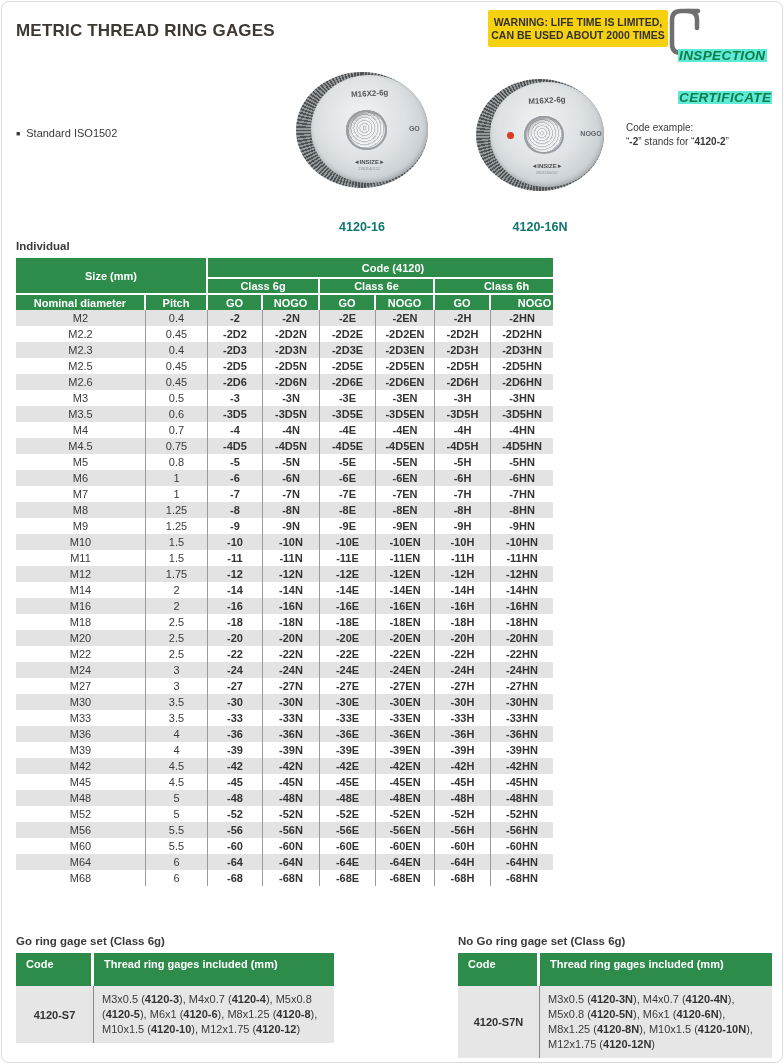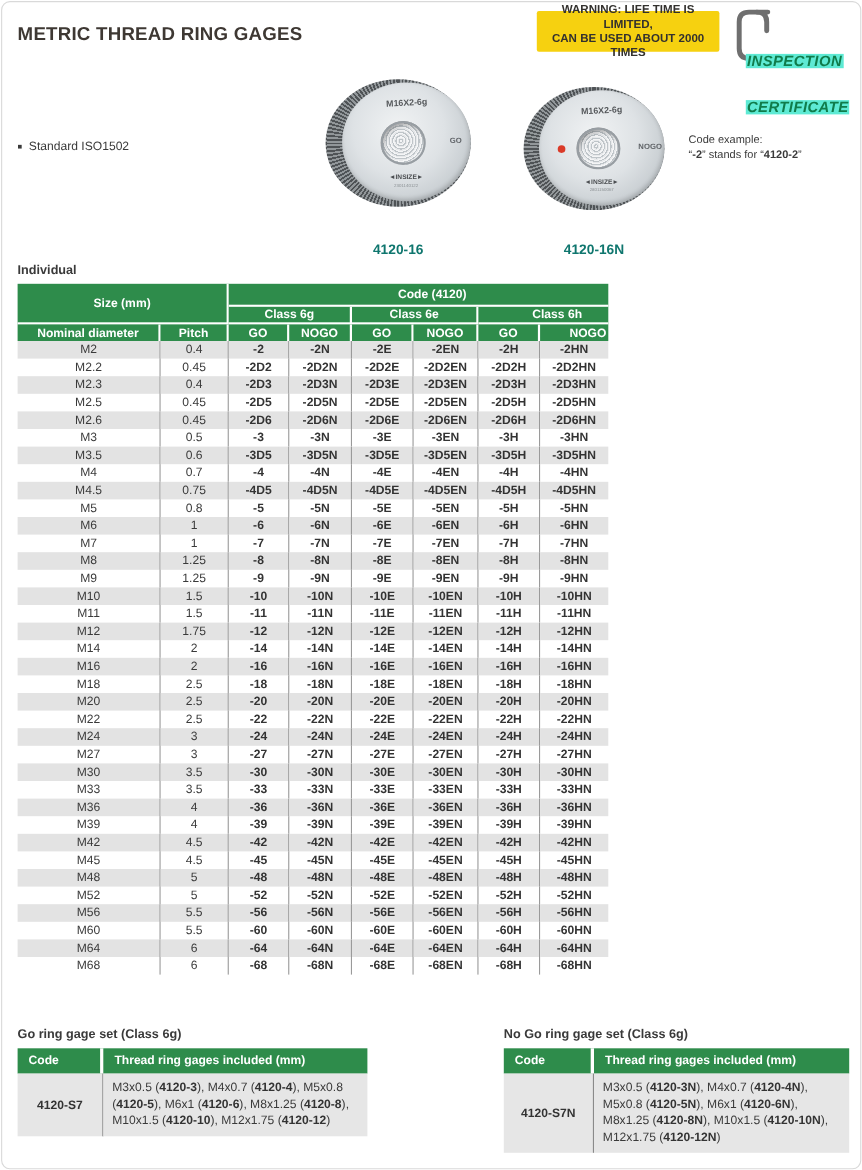--- a/index.html
+++ b/index.html
@@ -3,21 +3,21 @@
 <meta charset="utf-8">
 <style>
   html,body { margin:0; padding:0; background:#fff; }
   body { width:784px; height:1064px; position:relative; overflow:hidden;
          font-family:"Liberation Sans","DejaVu Sans",sans-serif; color:#3a3a3a; }
   .page-frame { position:absolute; inset:1px; border:1px solid #d9d9d9; border-radius:8px; pointer-events:none; }
 
   
   .page-title { position:absolute; left:16px; top:10px; font-size:17px; font-weight:bold;
                 letter-spacing:.2px; color:#3e3833; }
-  .warning-box { position:absolute; left:488px; top:10px; width:166px; height:37px;
+  .warning-box { position:absolute; left:488px; top:10px; width:180px; height:37px;
                  background:var(--warning-bg,#f6d110); border-radius:2px; display:flex;
                  flex-direction:column; align-items:center; justify-content:center;
                  font-size:10.5px; font-weight:bold; color:#33312e; line-height:13px; text-align:center; }
   .cert-logo { position:absolute; left:664px; top:6px; width:112px; height:52px; }
   .cert-logo svg { position:absolute; left:0; top:0; }
   .cert-text { position:absolute; left:14px; top:14px; font-style:italic; font-weight:bold;
                font-size:13.5px; line-height:13px; color:var(--cert-green,#107c4b); letter-spacing:.4px; }
   .cert-text span { background:#5eead4; padding:0 1px; display:inline-block;margin-top:29px; }
 
   
@@ -68,21 +68,21 @@
   .main-table td.code { font-weight:bold; color:#333; }
   .main-table tr.alt td { background:var(--row-alt,#e3e3e3); }
 
   
   .set-block { position:absolute; }
   .set-left { left:16px; top:935px; width:318px; }
   .set-right { left:458px; top:935px; width:314px; }
   .set-title { font-size:11.5px; font-weight:bold; margin-bottom:6px; color:#3a3a3a; }
   .set-table { border-collapse:separate; border-spacing:0; width:100%; font-size:11px; table-layout:fixed; }
   .set-table th { background:var(--green,#2e8c4b); color:#fff; font-weight:bold; height:21px;
-                  text-align:left; padding:0 0 2px 10px; border-right:3px solid #fff;margin-top:10px; }
+                  text-align:left; padding:0 0 12px 10px; border-right:3px solid #fff;margin-top:10px; }
   .set-table th.last { border-right:none; }
   .set-table td { background:#e6e6e6; vertical-align:middle; padding:6px 8px; border-right:1px solid #8a8a8a; }
   .set-table td:last-child { border-right:none; }
   .set-table td.set-code { font-weight:bold; text-align:center; padding:6px 0; color:#333; }
   .set-desc { line-height:15px; color:#3a3a3a; }
   .set-desc b { color:#333; }
 </style>
 </head>
 <body>
 

